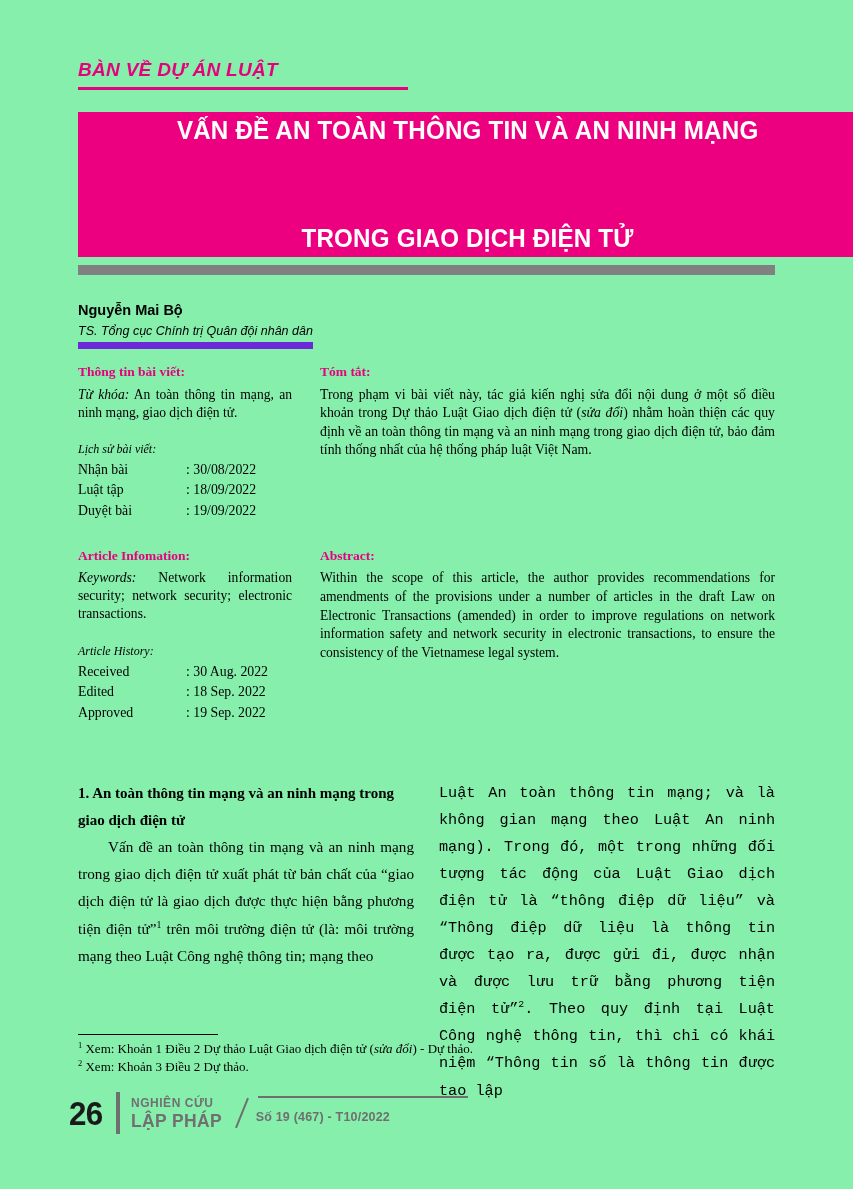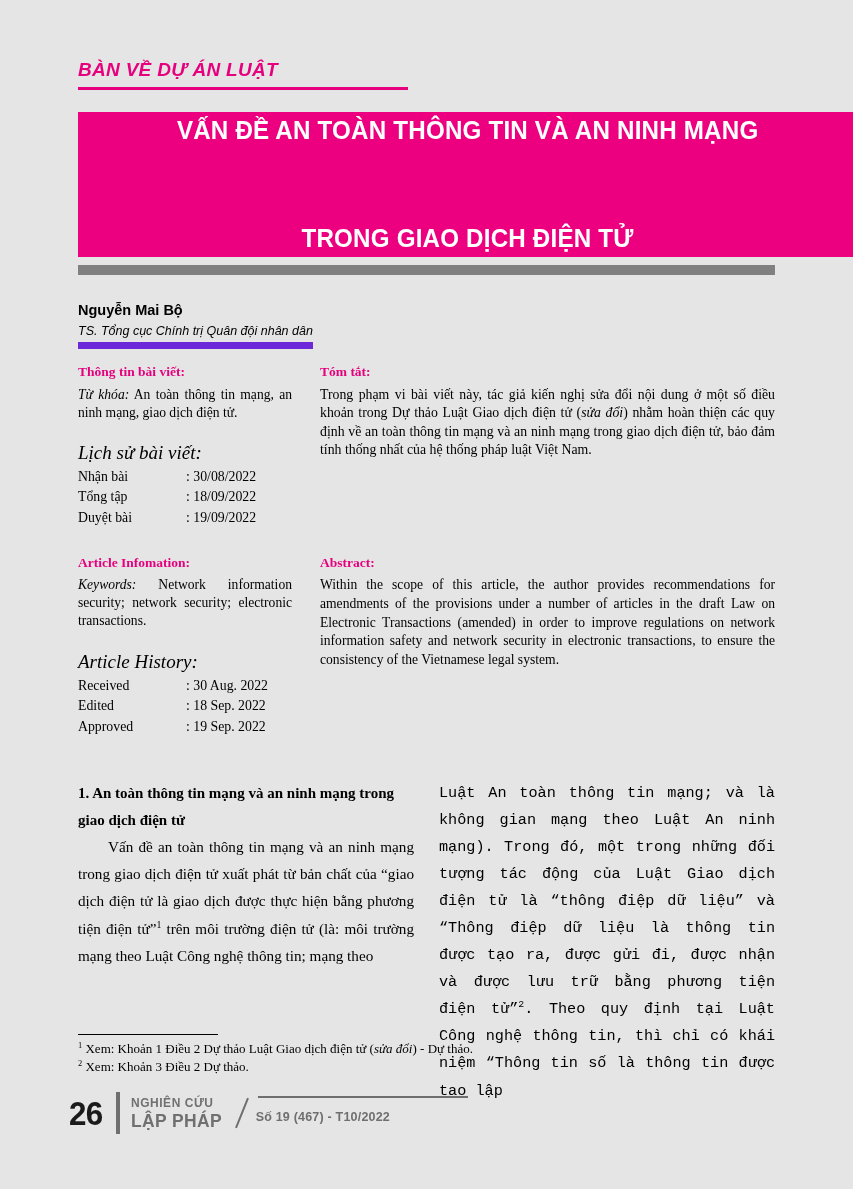--- a/index.html
+++ b/index.html
@@ -13,21 +13,21 @@
     position: relative;
     font-family: "Liberation Serif", serif;
     color: #000;
     overflow: hidden;
   }
 
   .page {
     position: absolute;
     left: 0; top: 0;
     width: 853px; height: 1189px;
-    background: #e5e5e5;
+    background: #86efac;
   }
 
   
   .kicker-wrap {
     position: absolute;
     left: 78px; top: 60px;
     width: 330px;
   }
   .kicker {
     font-family: "Liberation Sans", sans-serif;
@@ -124,21 +124,21 @@
     font-size: 13.6px;
     line-height: 1.33;
     text-align: justify;
     color: #000;
   }
   .meta-body.rt { text-align: justify; }
   .ital { font-style: italic; }
 
   .hist-title {
     font-style: italic;
-    font-size: 19px;
+    font-size: 12px;
     margin-top: 20px;
     margin-bottom: 3px;
   }
   .hist-table {
     border-collapse: collapse;
     font-size: 13.8px;
     line-height: 1.5;
   }
   .hist-table td { padding: 0; vertical-align: top; }
   .hist-label { width: 108px; }
@@ -311,21 +311,21 @@
         <div class="sec-head">Thông tin bài viết:</div>
         <div class="meta-body"><span class="ital">Từ khóa:</span><span> An toàn thông tin mạng, an ninh mạng, giao dịch điện tử.</span></div>
         <div class="hist-title">Lịch sử bài viết:</div>
         <table class="hist-table">
           <tbody>
               <tr>
             <td class="hist-label">Nhận bài</td>
             <td class="hist-val">: 30/08/2022</td>
           </tr>
           <tr>
-            <td class="hist-label">Tổng tập</td>
+            <td class="hist-label">Luật tập</td>
             <td class="hist-val">: 18/09/2022</td>
           </tr>
           <tr>
             <td class="hist-label">Duyệt bài</td>
             <td class="hist-val">: 19/09/2022</td>
           </tr>
         </tbody>
           </table>
       </div>
 

